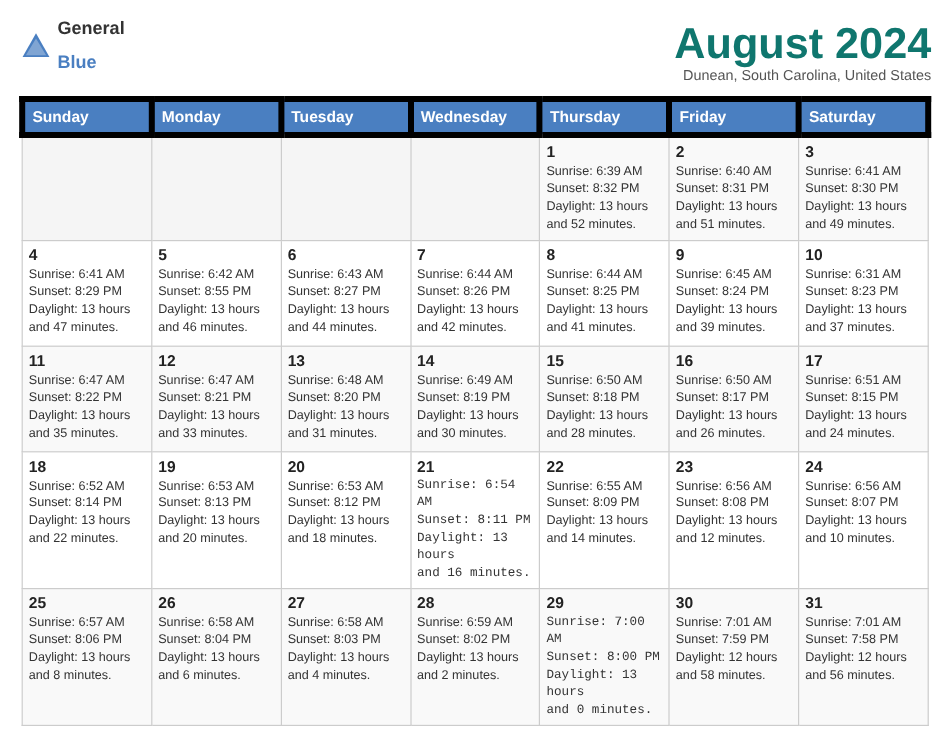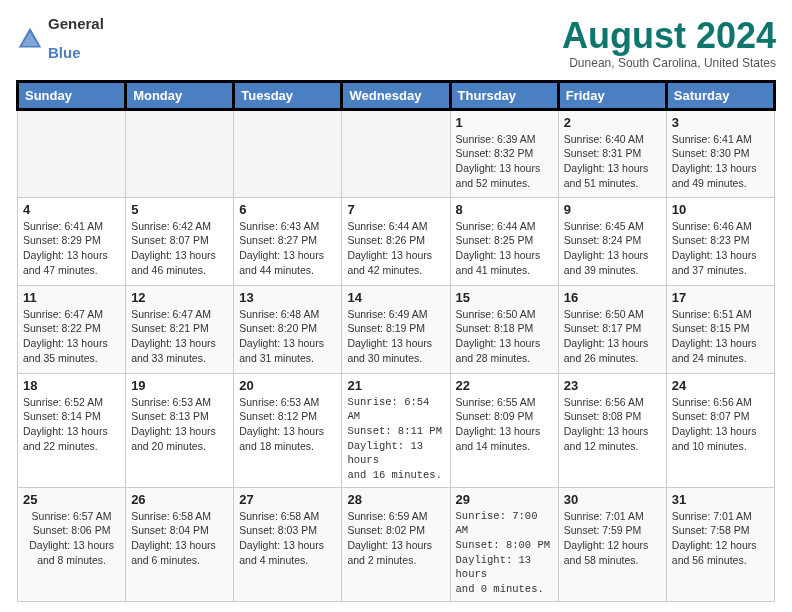--- a/index.html
+++ b/index.html
@@ -58,21 +58,21 @@
       width: 100%;
       border-collapse: collapse;
     }
     thead th {
       background-color: #4a7fc1;
       color: white;
       text-align: left;
       padding: 5px 6px;
       font-size: 13px;
       font-weight: bold;
-      border: 3px solid #000000;
+      border: 5px solid #000000;
     }
     tbody td {
       border: 1px solid #ccc;
       vertical-align: top;
       padding: 4px 5px;
       width: 107px;
       min-height: 80px;
       font-size: 11px;
       color: #333;
       background: #fff;
@@ -162,21 +162,21 @@
         <td>
           <div class="day-number">4</div>
           <div class="day-info" style="white-space: pre-line;">Sunrise: 6:41 AM
 Sunset: 8:29 PM
 Daylight: 13 hours
 and 47 minutes.</div>
         </td>
         <td>
           <div class="day-number">5</div>
           <div class="day-info" style="white-space: pre-line;">Sunrise: 6:42 AM
-Sunset: 8:07 PM
+Sunset: 8:55 PM
 Daylight: 13 hours
 and 46 minutes.</div>
         </td>
         <td>
           <div class="day-number">6</div>
           <div class="day-info" style="white-space: pre-line;">Sunrise: 6:43 AM
 Sunset: 8:27 PM
 Daylight: 13 hours
 and 44 minutes.</div>
         </td>
@@ -196,21 +196,21 @@
         </td>
         <td>
           <div class="day-number">9</div>
           <div class="day-info" style="white-space: pre-line;">Sunrise: 6:45 AM
 Sunset: 8:24 PM
 Daylight: 13 hours
 and 39 minutes.</div>
         </td>
         <td>
           <div class="day-number">10</div>
-          <div class="day-info" style="white-space: pre-line;">Sunrise: 6:46 AM
+          <div class="day-info" style="white-space: pre-line;">Sunrise: 6:31 AM
 Sunset: 8:23 PM
 Daylight: 13 hours
 and 37 minutes.</div>
         </td>
       </tr>
       <tr>
         <td>
           <div class="day-number">11</div>
           <div class="day-info" style="white-space: pre-line;">Sunrise: 6:47 AM
 Sunset: 8:22 PM
@@ -307,21 +307,21 @@
           <div class="day-number">24</div>
           <div class="day-info" style="white-space: pre-line;">Sunrise: 6:56 AM
 Sunset: 8:07 PM
 Daylight: 13 hours
 and 10 minutes.</div>
         </td>
       </tr>
       <tr>
         <td>
           <div class="day-number">25</div>
-          <div class="day-info" style="white-space: pre-line; text-align: center;">Sunrise: 6:57 AM
+          <div class="day-info" style="white-space: pre-line;">Sunrise: 6:57 AM
 Sunset: 8:06 PM
 Daylight: 13 hours
 and 8 minutes.</div>
         </td>
         <td>
           <div class="day-number">26</div>
           <div class="day-info" style="white-space: pre-line;">Sunrise: 6:58 AM
 Sunset: 8:04 PM
 Daylight: 13 hours
 and 6 minutes.</div>

